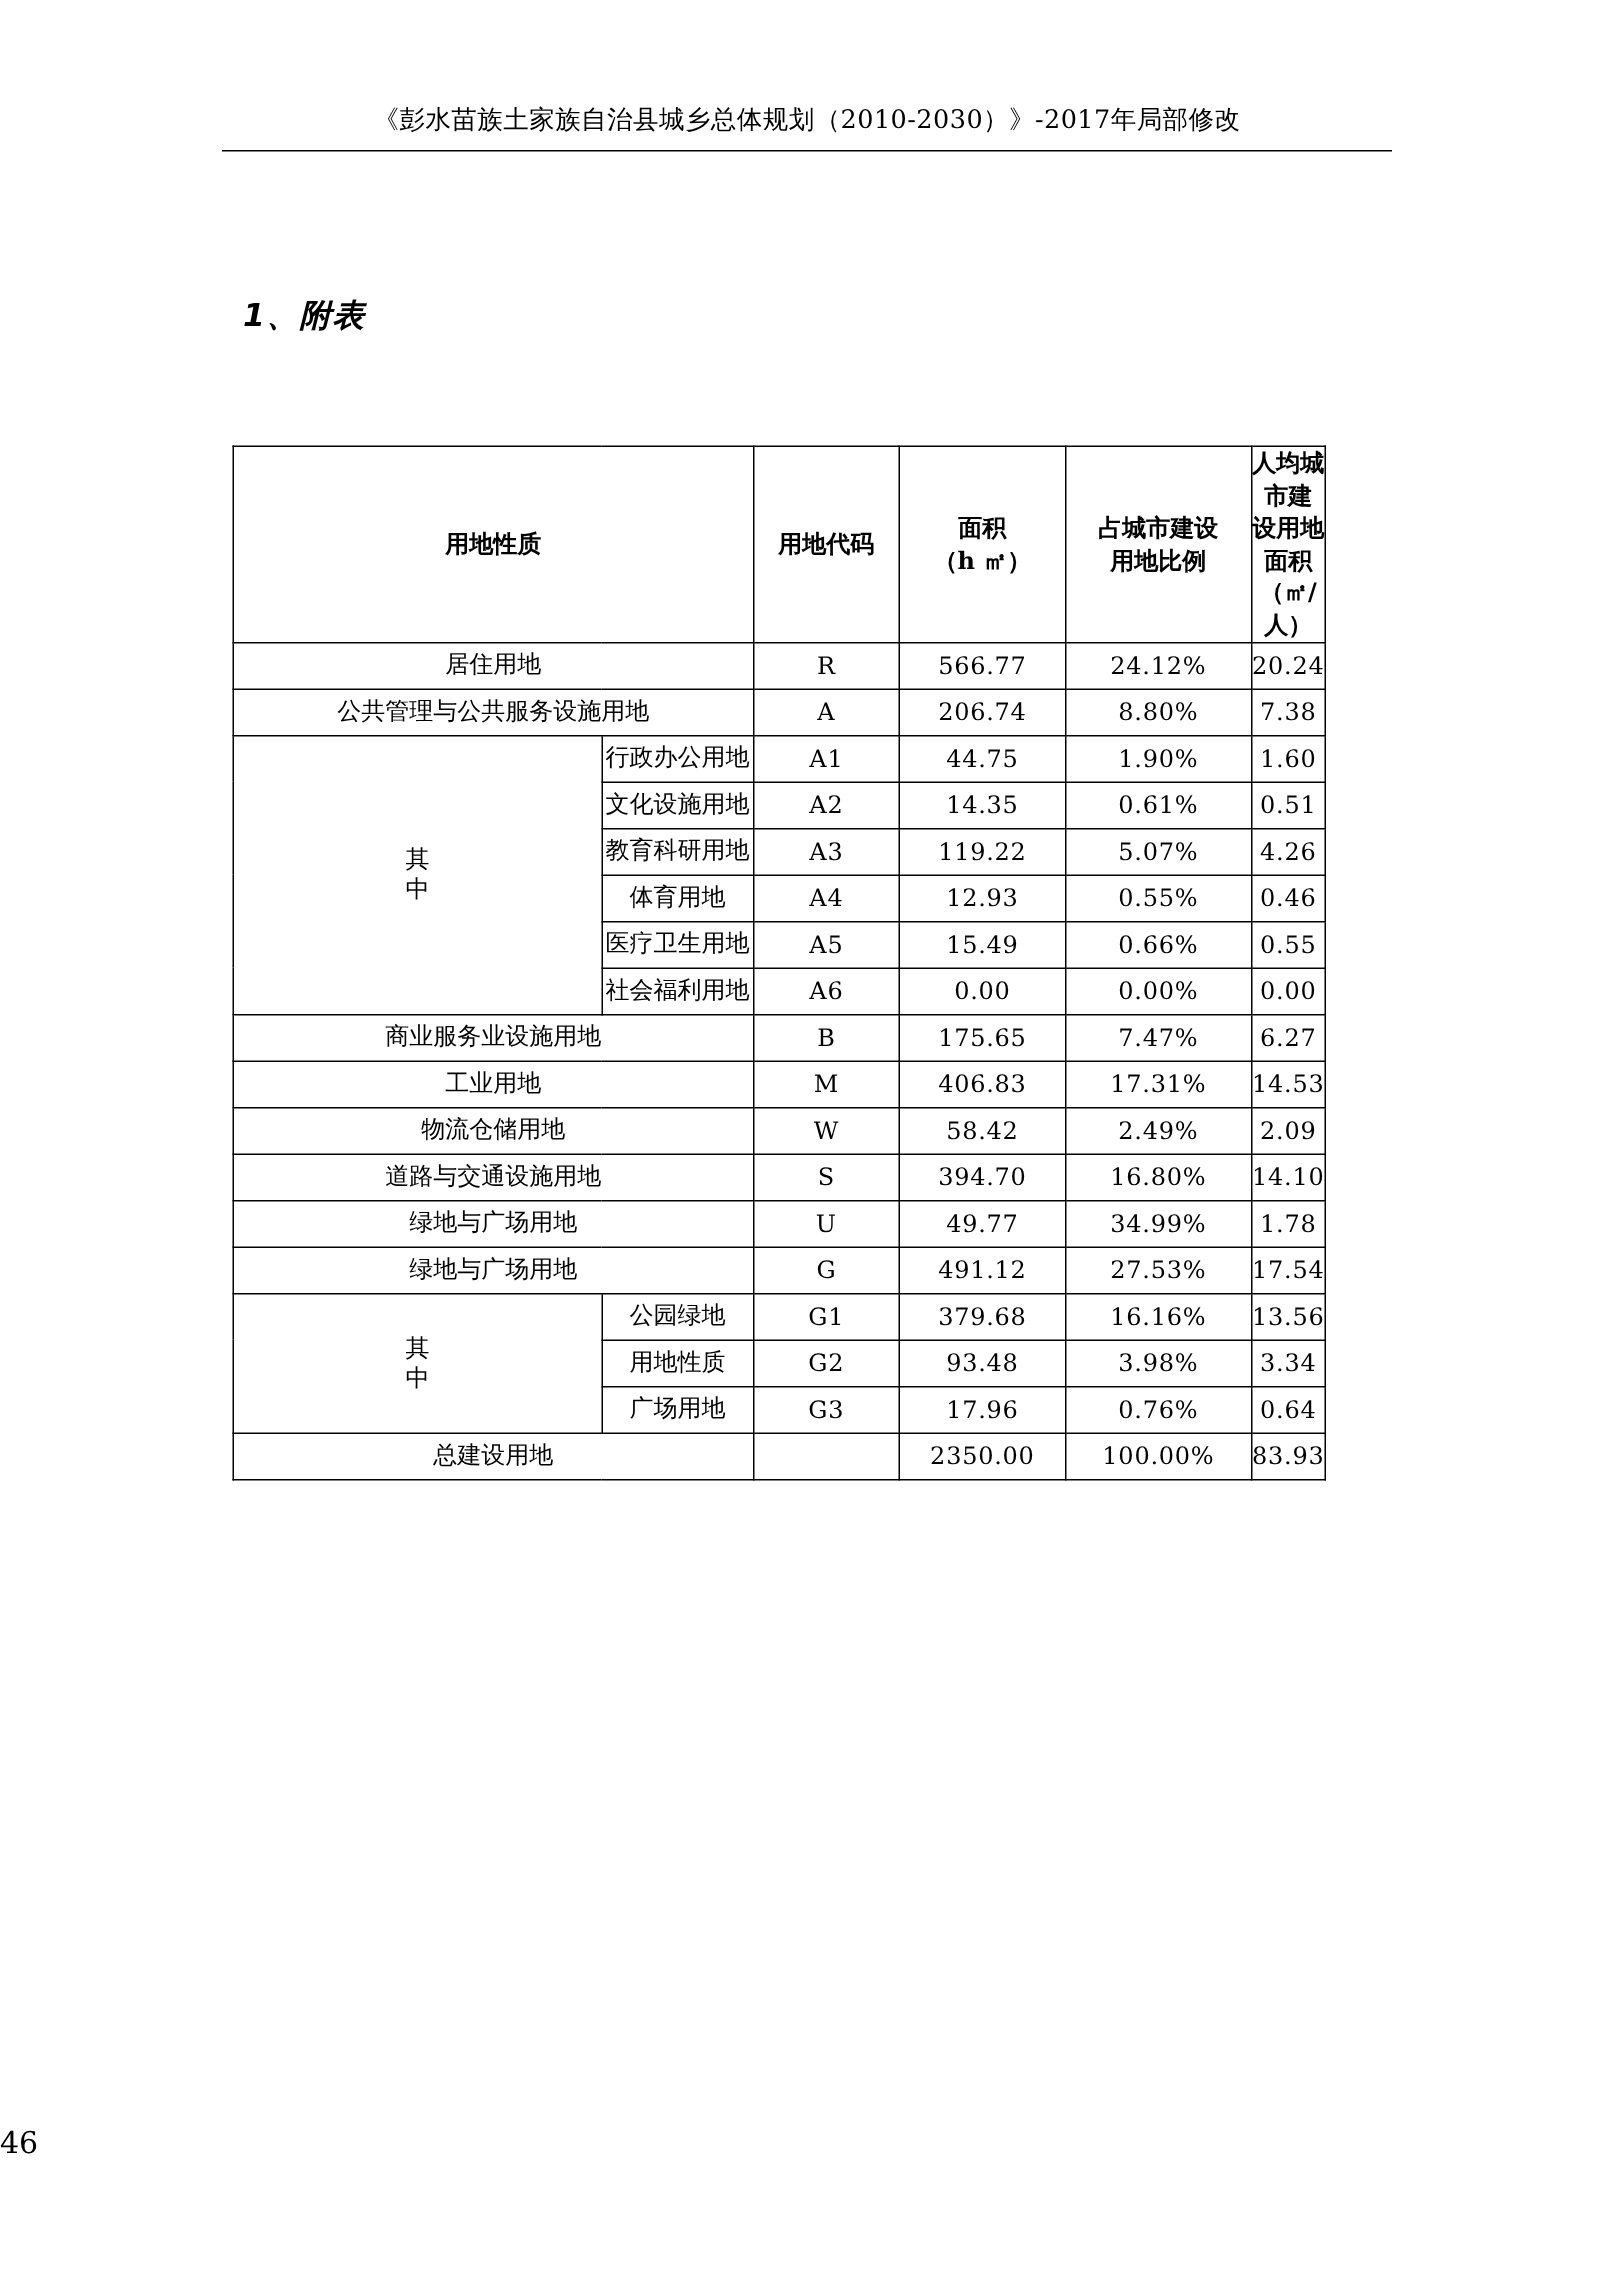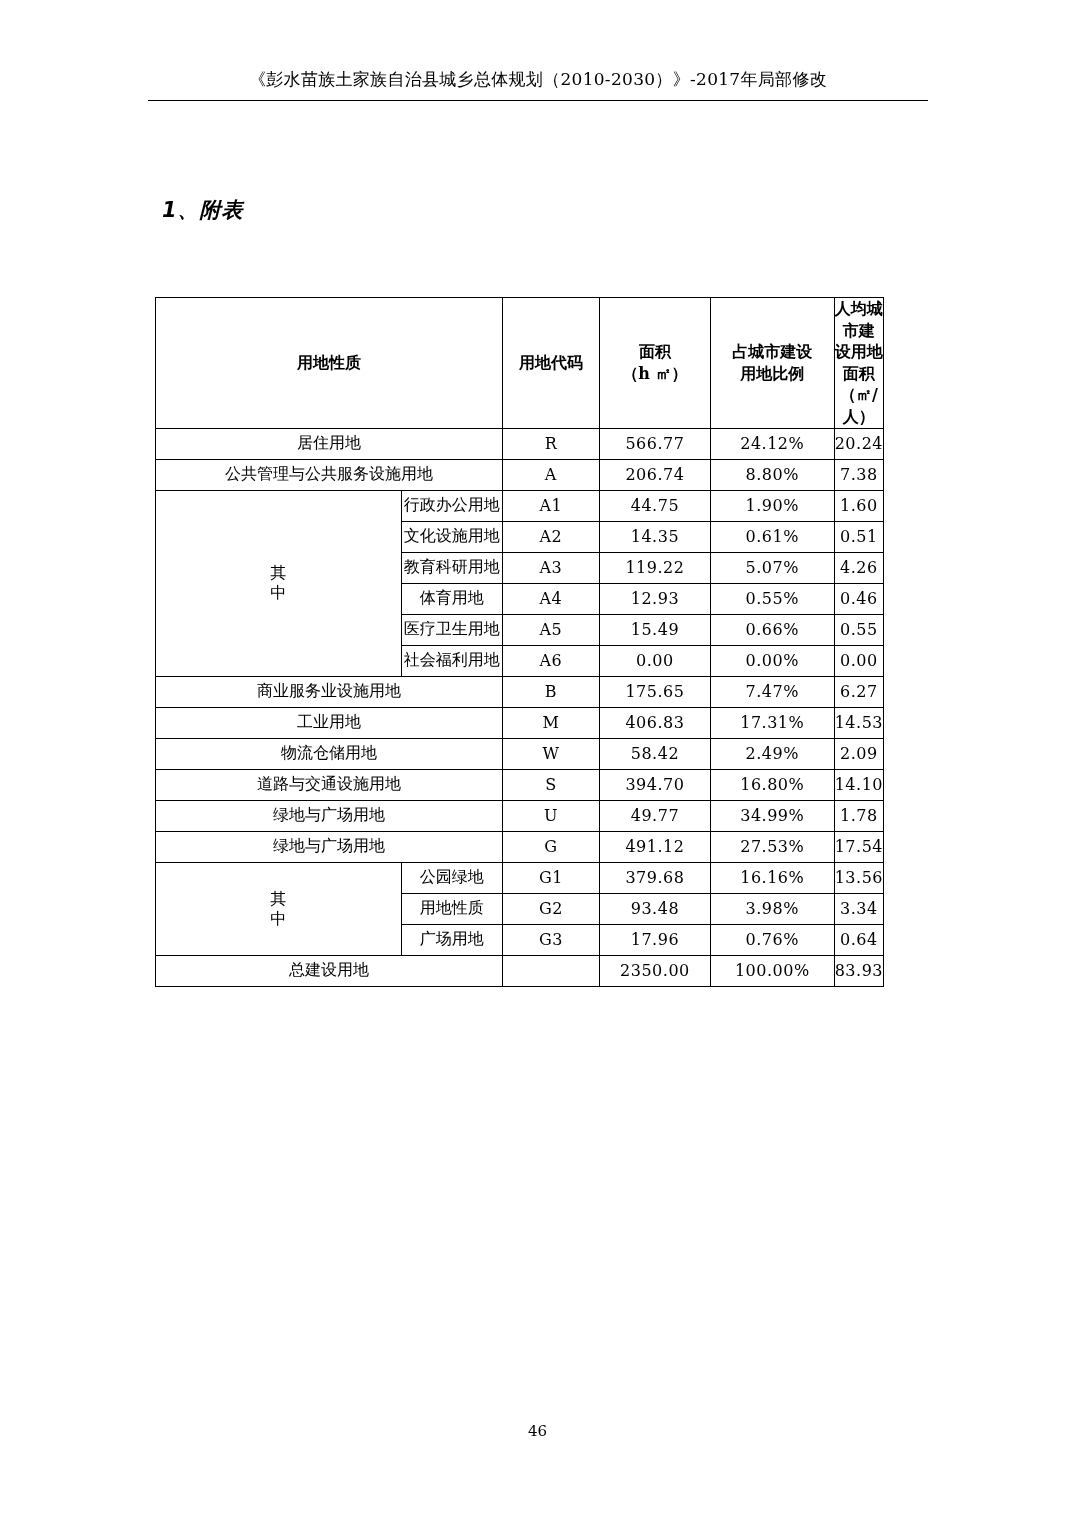--- a/index.html
+++ b/index.html
@@ -103,22 +103,22 @@
     line-height: 1.25;
     font-size: 16px;
   }
   .num { font-family: "DejaVu Serif", "Liberation Serif", serif; letter-spacing: 0.5px; }
   .code { letter-spacing: 0.5px; }
   .footer-page {
     position: absolute;
     bottom: 80px;
     left: 0;
     width: 1075px;
-    text-align: center;
-    font-size: 15px;
+    text-align: left;
+    font-size: 20px;
     font-family: "DejaVu Serif", "Liberation Serif", serif;
   }
   .col-name { width: 270px; }
   .col-code { width: 110px; }
   .col-area { width: 105px; }
   .col-pct  { width: 115px; }
   .col-per  { width: 129px; }
 </style>
 </head>
 <body>

